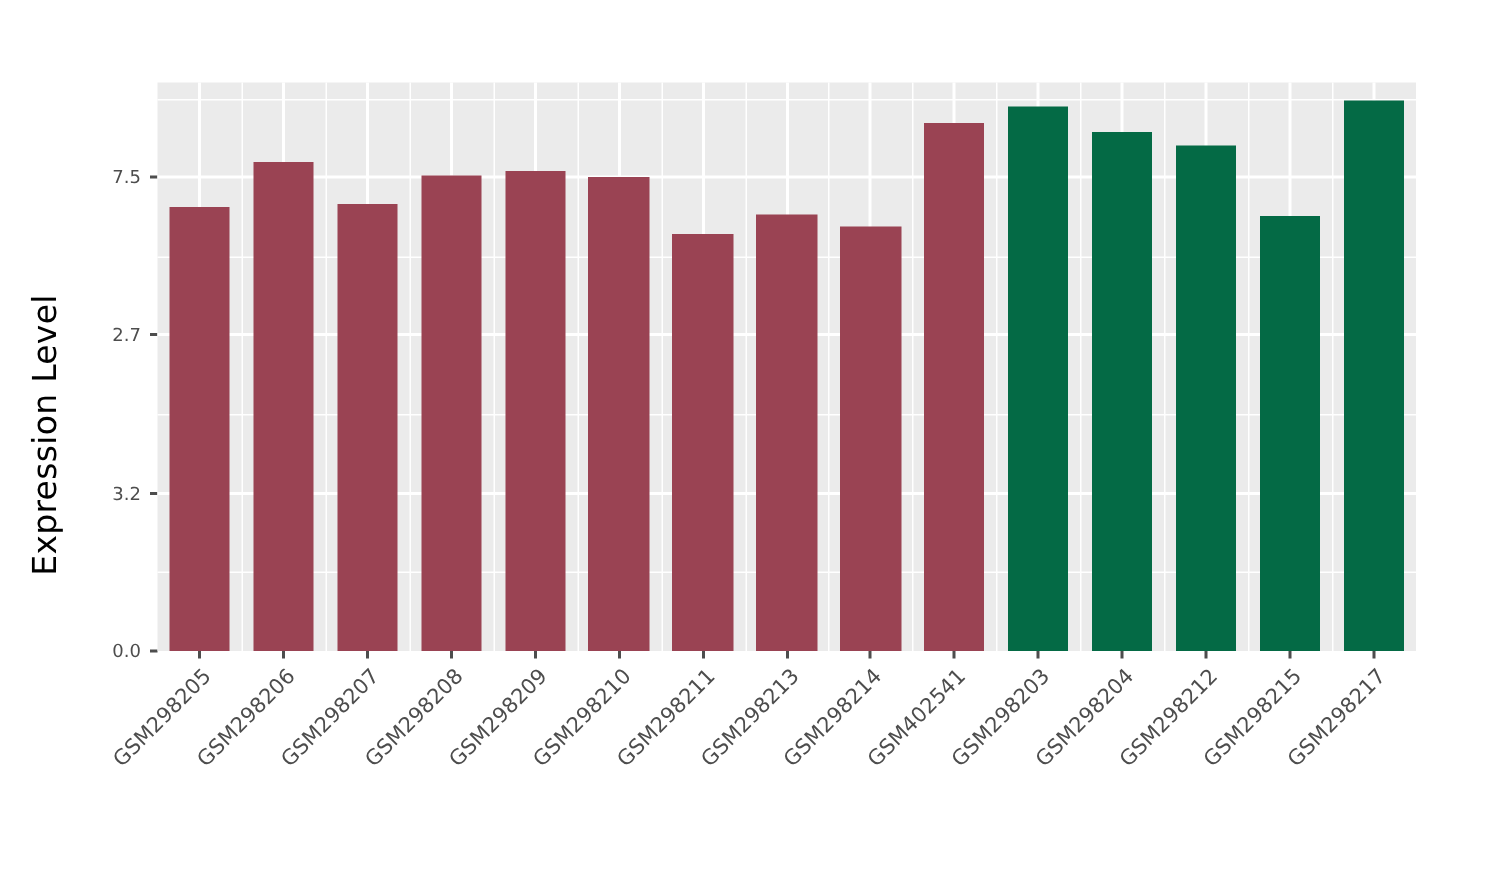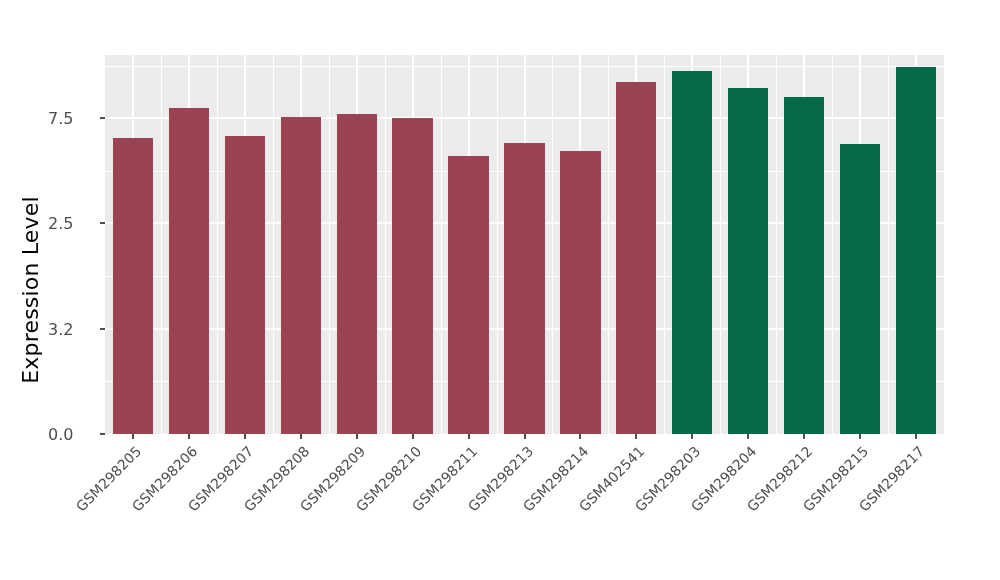--- a/index.html
+++ b/index.html
@@ -66,22 +66,22 @@
   
   .bar {
     position: absolute;
     bottom: 0;
   }
   
   .ytick-label {
     position: absolute;
     right: 0;
     width: 46px;
-    text-align: left;
-    font-size: 16px;
+    text-align: right;
+    font-size: 12px;
     color: #4d4d4d;
     transform: translateY(-50%);
     white-space: nowrap;
   }
   .ytick-mark {
     position: absolute;
     width: 5px;
     height: 2px;
     background: #4d4d4d;
     transform: translateY(-50%);
@@ -128,21 +128,21 @@
 
   <div id="y-axis-title">
     <span>Expression Level</span>
   </div>
 
   <div id="y-ticks">
       <div class="ytick-label" style="top: 379px;">0.0</div>
       <div class="ytick-mark" style="top: 379px;"></div>
       <div class="ytick-label" style="top: 273.722px;">3.2</div>
       <div class="ytick-mark" style="top: 273.722px;"></div>
-      <div class="ytick-label" style="top: 168.444px;">2.5</div>
+      <div class="ytick-label" style="top: 168.444px;">2.7</div>
       <div class="ytick-mark" style="top: 168.444px;"></div>
       <div class="ytick-label" style="top: 63.1667px;">7.5</div>
       <div class="ytick-mark" style="top: 63.1667px;"></div>
     </div>
 
   <div id="panel">
     <div id="gridlines">
         <div class="gridline minor" style="top: 326.361px;"></div>
         <div class="gridline minor" style="top: 221.083px;"></div>
         <div class="gridline minor" style="top: 115.806px;"></div>

